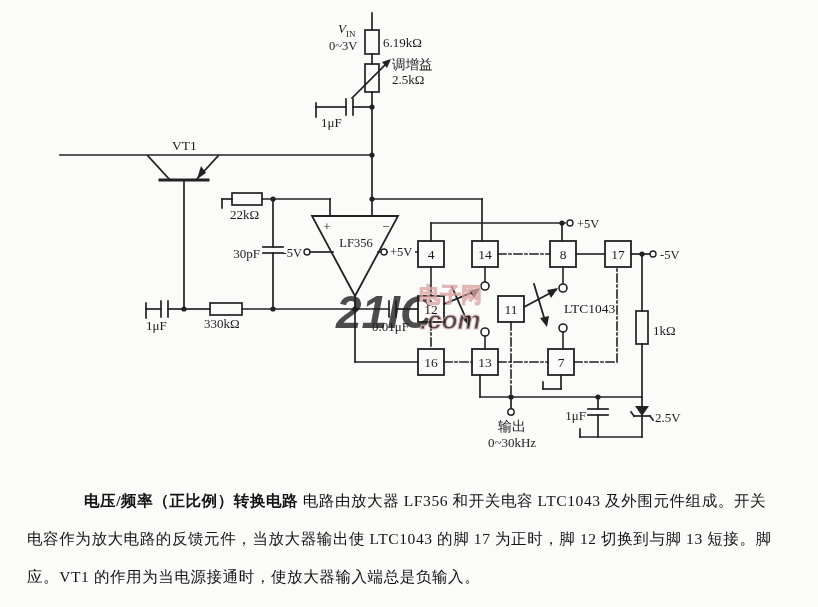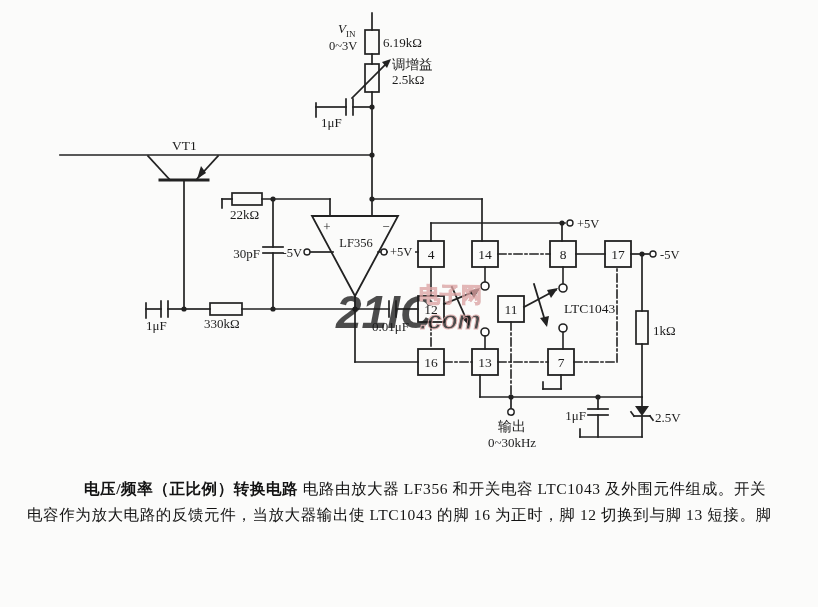--- a/index.html
+++ b/index.html
@@ -1,21 +1,21 @@
 <!DOCTYPE html>
 <html><head>
 <meta charset="utf-8">
 <style>
   html,body{margin:0;padding:0;}
   body{width:818px;height:607px;background:#fbfbfa;position:relative;overflow:hidden;
        font-family:"Liberation Serif","DejaVu Serif",serif;}
   #schematic{position:absolute;left:0;top:0;}
   .caption{position:absolute;left:27px;top:476px;width:772px;color:#131313;
            font-size:15.5px;line-height:26px;letter-spacing:0.6px;}
-  .caption .ln{white-space:nowrap;}
+  .caption .ln{white-space:nowrap;margin-top:12px;}
   .caption .ln1{text-indent:57px;}
   .cap-title{font-weight:bold;}
   svg text{fill:#1c1c1c;font-family:"Liberation Serif","DejaVu Serif",serif;}
   .wm-big{font-family:"Liberation Sans","DejaVu Sans",sans-serif;font-weight:bold;font-style:italic;}
 </style>
 </head>
 <body>
 
 <svg id="schematic" width="818" height="472" viewBox="0 0 818 472" stroke-linecap="square">
 
@@ -232,14 +232,15 @@
 
   <g opacity="0.78">
     <text x="336" y="328" font-size="46" class="wm-big" fill="#e28e8e">21IC</text>
     <text x="419" y="302" font-size="21" font-weight="bold" fill="#ffffff" stroke="#dda3a3" stroke-width="1">电子网</text>
     <text x="420" y="329" font-size="26" class="wm-big" fill="#ffffff" stroke="#dda3a3" stroke-width="1">.com</text>
   </g>
 </svg>
 
 <div class="caption">
   <div class="ln ln1"><span class="cap-title">电压/频率（正比例）转换电路</span><span>  电路由放大器 LF356 和开关电容 LTC1043 及外围元件组成。开关</span></div>
-  <div class="ln">电容作为放大电路的反馈元件，当放大器输出使 LTC1043 的脚 16 为正时，脚 12 切换到与脚 13 短接。脚</div>
+  <div class="ln">电容作为放大电路的反馈元件，当放大器输出使 LTC1043 的脚 17 为正时，脚 12 切换到与脚 13 短接。脚</div>
+  <div class="ln">应。VT1 的作用为当电源接通时，使放大器输入端总是负输入。</div>
 </div>
 
 </body></html>

